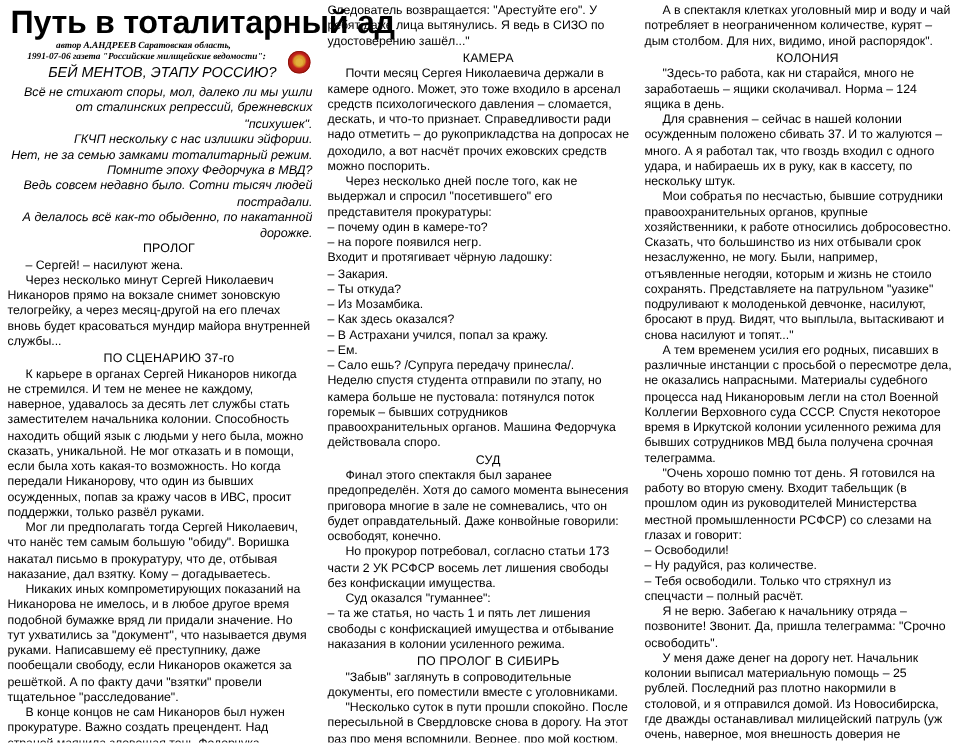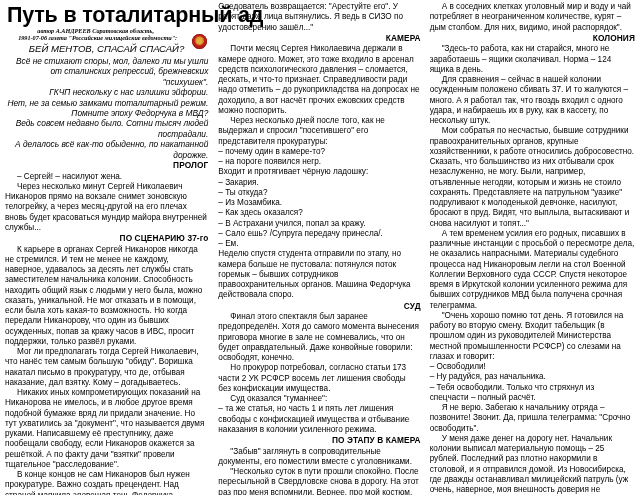--- a/index.html
+++ b/index.html
@@ -124,42 +124,42 @@
     text-align: left;
   }
   .body-text p {
     margin: 0;
     text-indent: 12px;
   }
   .body-text p.noindent { text-indent: 0; }
 
   .section-head {
     font-family: "Liberation Sans", "DejaVu Sans", sans-serif;
-    font-weight: bold;
+    font-weight: normal;
     font-size: 8.3px;
     line-height: 11.5px;
-    text-align: right;
+    text-align: center;
     margin: 0;
     text-indent: 0;
     letter-spacing: 0.1px;
   }
 </style>
 </head>
 <body>
 
 <div id="page">
   <div class="columns">
 
     <div class="col c1">
 
       <div class="masthead">
         <div class="headline">Путь в тоталитарный ад</div>
         <div class="byline">автор А.АНДРЕЕВ Саратовская область,</div>
         <div class="sourceline">1991-07-06 газета "Российские милицейские ведомости":</div>
-        <div class="slogan">БЕЙ МЕНТОВ, СПАСАЙ СПАСАЙ?</div>
+        <div class="slogan">БЕЙ МЕНТОВ, ЭТАПУ РОССИЮ?</div>
         <div class="emblem"></div>
       </div>
 
       <div class="lead">
           <p>Всё не стихают споры, мол, далеко ли мы ушли</p>
           <p>от сталинских репрессий, брежневских "психушек".</p>
           <p>ГКЧП нескольку с нас излишки эйфории.</p>
           <p>Нет, не за семью замками тоталитарный режим.</p>
           <p>Помните эпоху Федорчука в МВД?</p>
           <p>Ведь совсем недавно было. Сотни тысяч людей пострадали.</p>
@@ -185,46 +185,46 @@
           <p class="body-text-para">Почти месяц Сергея Николаевича держали в камере одного. Может, это тоже входило в арсенал средств психологического давления – сломается, дескать, и что-то признает. Справедливости ради надо отметить – до рукоприкладства на допросах не доходило, а вот насчёт прочих ежовских средств можно поспорить.</p>
           <p class="body-text-para">Через несколько дней после того, как не выдержал и спросил "посетившего" его представителя прокуратуры:</p>
           <p class="body-text-para noindent">– почему один в камере-то?</p>
           <p class="body-text-para noindent">– на пороге появился негр.</p>
           <p class="body-text-para noindent">Входит и протягивает чёрную ладошку:</p>
           <p class="body-text-para noindent">– Закария.</p>
           <p class="body-text-para noindent">– Ты откуда?</p>
           <p class="body-text-para noindent">– Из Мозамбика.</p>
           <p class="body-text-para noindent">– Как здесь оказался?</p>
           <p class="body-text-para noindent">– В Астрахани учился, попал за кражу.</p>
+          <p class="body-text-para noindent">– Ем.</p>
           <p class="body-text-para noindent">– Сало ешь? /Супруга передачу принесла/.</p>
-          <p class="body-text-para noindent">– Ем.</p>
           <p class="body-text-para noindent">Неделю спустя студента отправили по этапу, но камера больше не пустовала: потянулся поток горемык – бывших сотрудников</p>
           <p class="body-text-para noindent">правоохранительных органов. Машина Федорчука действовала споро.</p>
           <p class="section-head">СУД</p>
           <p class="body-text-para">Финал этого спектакля был заранее предопределён. Хотя до самого момента вынесения приговора многие в зале не сомневались, что он будет оправдательный. Даже конвойные говорили: освободят, конечно.</p>
           <p class="body-text-para">Но прокурор потребовал, согласно статьи 173 части 2 УК РСФСР восемь лет лишения свободы без конфискации имущества.</p>
           <p class="body-text-para">Суд оказался "гуманнее":</p>
           <p class="body-text-para noindent">– та же статья, но часть 1 и пять лет лишения свободы с конфискацией имущества и отбывание наказания в колонии усиленного режима.</p>
-          <p class="section-head">ПО ЭТАПУ В КАМЕРА</p>
+          <p class="section-head">ПО ПРОЛОГ В СИБИРЬ</p>
           <p class="body-text-para">"Забыв" заглянуть в сопроводительные документы, его поместили вместе с уголовниками.</p>
           <p class="body-text-para">"Несколько суток в пути прошли спокойно. После пересыльной в Свердловске снова в дорогу. На этот раз про меня вспомнили. Вернее, про мой костюм, импортный, в котором арестовывали. Пришлось драться.</p>
         </div>
     </div>
 
     <div class="col c3">
       <div class="body-text">
-          <p class="body-text-para">А в соседних клетках уголовный мир и воду и чай потребляет в неограниченном количестве, курят – дым столбом. Для них, видимо, иной распорядок".</p>
+          <p class="body-text-para">А в спектакля клетках уголовный мир и воду и чай потребляет в неограниченном количестве, курят – дым столбом. Для них, видимо, иной распорядок".</p>
           <p class="section-head">КОЛОНИЯ</p>
           <p class="body-text-para">"Здесь-то работа, как ни старайся, много не заработаешь – ящики сколачивал. Норма – 124 ящика в день.</p>
           <p class="body-text-para">Для сравнения – сейчас в нашей колонии осужденным положено сбивать 37. И то жалуются – много. А я работал так, что гвоздь входил с одного удара, и набираешь их в руку, как в кассету, по нескольку штук.</p>
           <p class="body-text-para">Мои собратья по несчастью, бывшие сотрудники правоохранительных органов, крупные хозяйственники, к работе относились добросовестно. Сказать, что большинство из них отбывали срок незаслуженно, не могу. Были, например, отъявленные негодяи, которым и жизнь не стоило сохранять. Представляете на патрульном "уазике" подруливают к молоденькой девчонке, насилуют, бросают в пруд. Видят, что выплыла, вытаскивают и снова насилуют и топят..."</p>
           <p class="body-text-para">А тем временем усилия его родных, писавших в различные инстанции с просьбой о пересмотре дела, не оказались напрасными. Материалы судебного процесса над Никаноровым легли на стол Военной Коллегии Верховного суда СССР. Спустя некоторое время в Иркутской колонии усиленного режима для бывших сотрудников МВД была получена срочная телеграмма.</p>
           <p class="body-text-para">"Очень хорошо помню тот день. Я готовился на работу во вторую смену. Входит табельщик (в прошлом один из руководителей Министерства местной промышленности РСФСР) со слезами на глазах и говорит:</p>
           <p class="body-text-para noindent">– Освободили!</p>
-          <p class="body-text-para noindent">– Ну радуйся, раз начальника.</p>
+          <p class="body-text-para noindent">– Ну радуйся, раз количестве.</p>
           <p class="body-text-para noindent">– Тебя освободили. Только что стряхнул из спецчасти – полный расчёт.</p>
           <p class="body-text-para">Я не верю. Забегаю к начальнику отряда – позвоните! Звонит. Да, пришла телеграмма: "Срочно освободить".</p>
           <p class="body-text-para">У меня даже денег на дорогу нет. Начальник колонии выписал материальную помощь – 25 рублей. Последний раз плотно накормили в столовой, и я отправился домой. Из Новосибирска, где дважды останавливал милицейский патруль (уж очень, наверное, моя внешность доверия не внушала), позвонил супруге – возвращаюсь!</p>
         </div>
     </div>
 
   </div>
 </div>
 
 </body></html>

